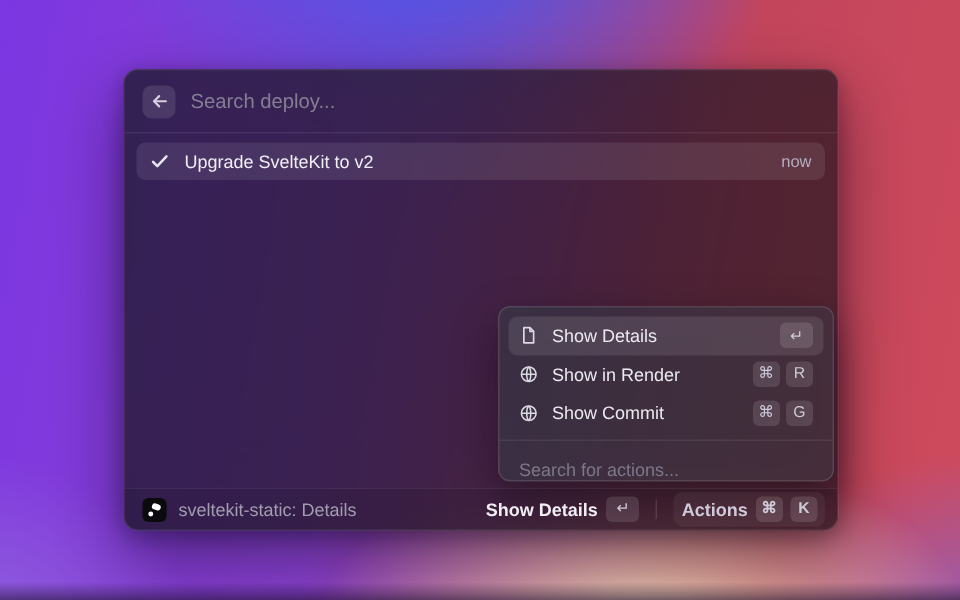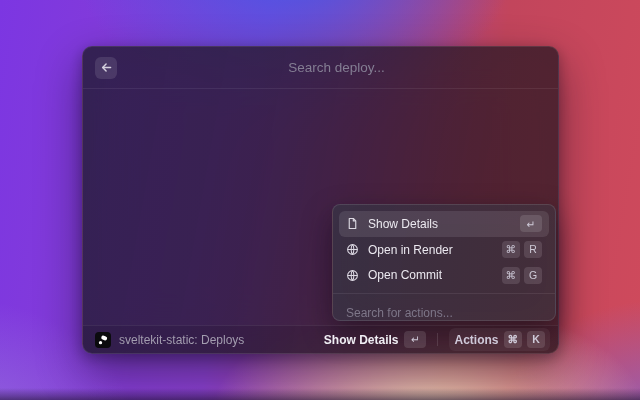--- a/index.html
+++ b/index.html
@@ -27,21 +27,21 @@
     box-shadow:0 18px 45px rgba(10,5,25,0.45), 0 4px 14px rgba(10,5,25,0.3);
   }
 
   
   .search-bar { display:flex; align-items:center; gap:10px; height:42px; padding:0 12px;
     border-bottom:1px solid rgba(255,255,255,0.07); }
   .back-btn { width:22px; height:22px; flex:0 0 auto; border:none; border-radius:6px;
     background:rgba(255,255,255,0.11); color:#d4cfdd; display:flex; align-items:center; justify-content:center; cursor:pointer; }
   .back-btn svg { display:block; }
   .search-input { flex:1; background:transparent; border:none; outline:none;
-    font-family:inherit; font-size:13.5px; color:#edebf2;text-align:center; }
+    font-family:inherit; font-size:13.5px; color:#edebf2; }
   .search-input::placeholder { color:#847e93; }
 
   
   .result-row { display:flex; align-items:center; gap:10px; margin:6px 8px 0 8px; height:25px;
     padding:0 9px; border-radius:6px; background:rgba(255,255,255,0.09); }
   .result-label { font-size:12px; color:#f0eef4; }
   .result-time { margin-left:auto; font-size:11px; color:#b5afc0; }
   .check-icon { display:flex; color:#e9e6ee; }
 
   
@@ -95,20 +95,29 @@
       <span style="display:flex">
         <svg width="13" height="13" viewBox="0 0 16 16" fill="none" stroke="currentColor" stroke-width="1.8" stroke-linecap="round" stroke-linejoin="round">
           <path d="M13 8H3.5"></path>
             <path d="M7.5 3.8 3.3 8l4.2 4.2"></path>
         </svg>
       </span>
     </button>
     <input class="search-input" type="text" placeholder="Search deploy..." style="">
   </div>
 
+  <div class="result-row">
+    <span class="check-icon">
+      <svg width="13" height="13" viewBox="0 0 16 16" fill="none" stroke="currentColor" stroke-width="2" stroke-linecap="round" stroke-linejoin="round">
+        <path d="M2.5 8.5 6 12l7.5-8"></path>
+      </svg>
+    </span>
+    <span class="result-label">Upgrade SvelteKit to v2</span>
+    <span class="result-time">now</span>
+  </div>
 
   <div class="popup">
 
     <div class="menu-row selected">
       <span class="menu-icon">
         <svg width="13" height="13" viewBox="0 0 16 16" fill="none" stroke="currentColor" stroke-width="1.4" stroke-linejoin="round">
           <path d="M4 1.8h5l3 3v9.4H4z"></path>
             <path d="M9 1.8v3h3"></path>
         </svg>
       </span>
@@ -119,36 +128,36 @@
     </div>
 
     <div class="menu-row">
       <span class="menu-icon">
         <svg width="13" height="13" viewBox="0 0 16 16" fill="none" stroke="currentColor" stroke-width="1.3">
           <circle cx="8" cy="8" r="6"></circle>
             <path d="M2 8h12"></path>
             <path d="M8 2c2.2 1.9 2.2 10.1 0 12M8 2c-2.2 1.9-2.2 10.1 0 12"></path>
         </svg>
       </span>
-      <span class="menu-label">Open in Render</span>
+      <span class="menu-label">Show in Render</span>
       <span class="menu-keys">
         <span class="kbd">⌘</span>
         <span class="kbd">R</span>
       </span>
     </div>
 
     <div class="menu-row">
       <span class="menu-icon">
         <svg width="13" height="13" viewBox="0 0 16 16" fill="none" stroke="currentColor" stroke-width="1.3">
           <circle cx="8" cy="8" r="6"></circle>
             <path d="M2 8h12"></path>
             <path d="M8 2c2.2 1.9 2.2 10.1 0 12M8 2c-2.2 1.9-2.2 10.1 0 12"></path>
         </svg>
       </span>
-      <span class="menu-label">Open Commit</span>
+      <span class="menu-label">Show Commit</span>
       <span class="menu-keys">
         <span class="kbd">⌘</span>
         <span class="kbd">G</span>
       </span>
     </div>
 
     <div class="menu-divider"></div>
 
     <div class="actions-search">
       <input type="text" placeholder="Search for actions..." style="">
@@ -158,21 +167,21 @@
   <div class="status-bar">
     <div class="app-chip">
       <span class="app-logo">
         <svg width="12" height="12" viewBox="0 0 16 16">
           <g fill="#ffffff">
             <rect x="5.6" y="2.6" width="8" height="5.4" rx="2.7" transform="rotate(20 9.6 5.3)"></rect>
             <circle cx="4.7" cy="11.5" r="2.2"></circle>
           </g>
         </svg>
       </span>
-      <span class="app-label">sveltekit-static: Deploys</span>
+      <span class="app-label">sveltekit-static: Details</span>
     </div>
     <div class="status-right">
       <span class="status-primary">Show Details</span>
       <span class="kbd wide">↵</span>
       <span class="status-vdiv"></span>
       <span class="actions-group">
         <span class="actions-label">Actions</span>
         <span class="kbd">⌘</span>
         <span class="kbd">K</span>
       </span>

